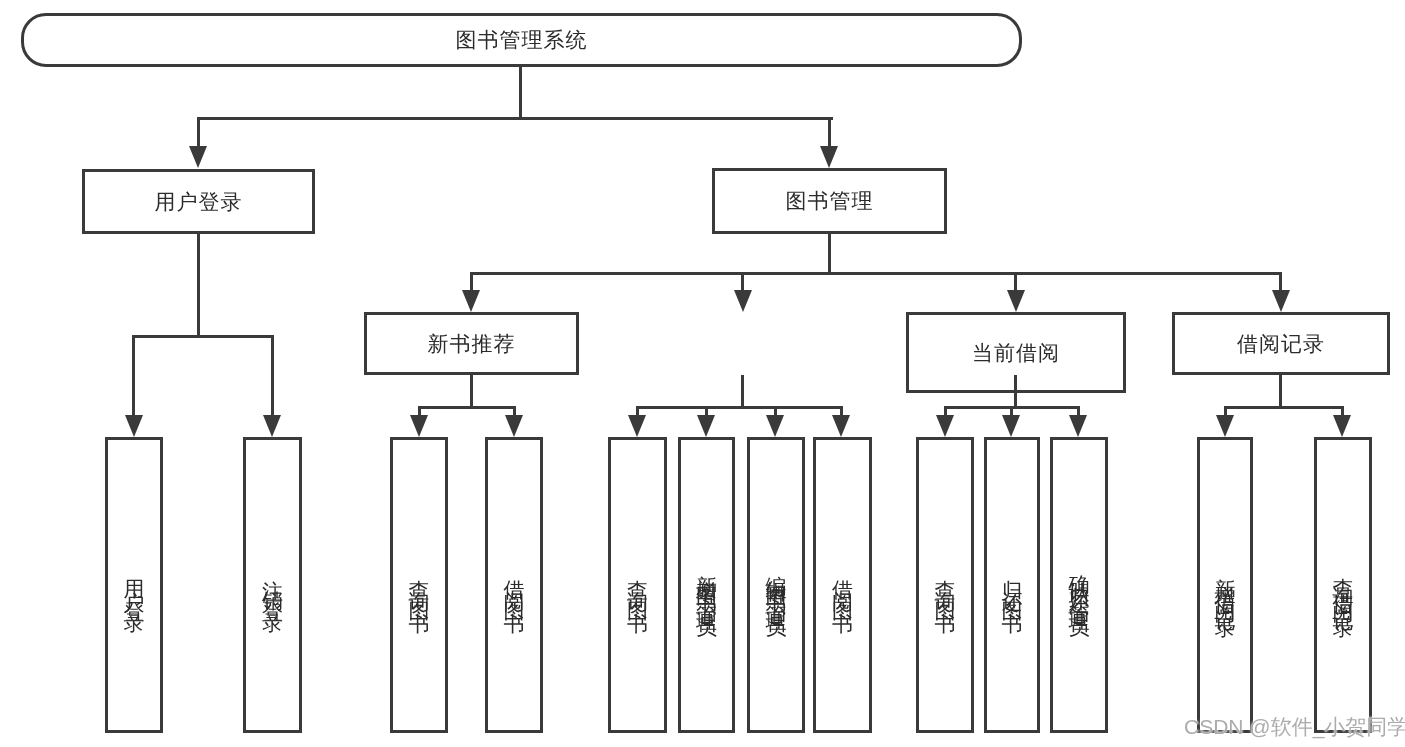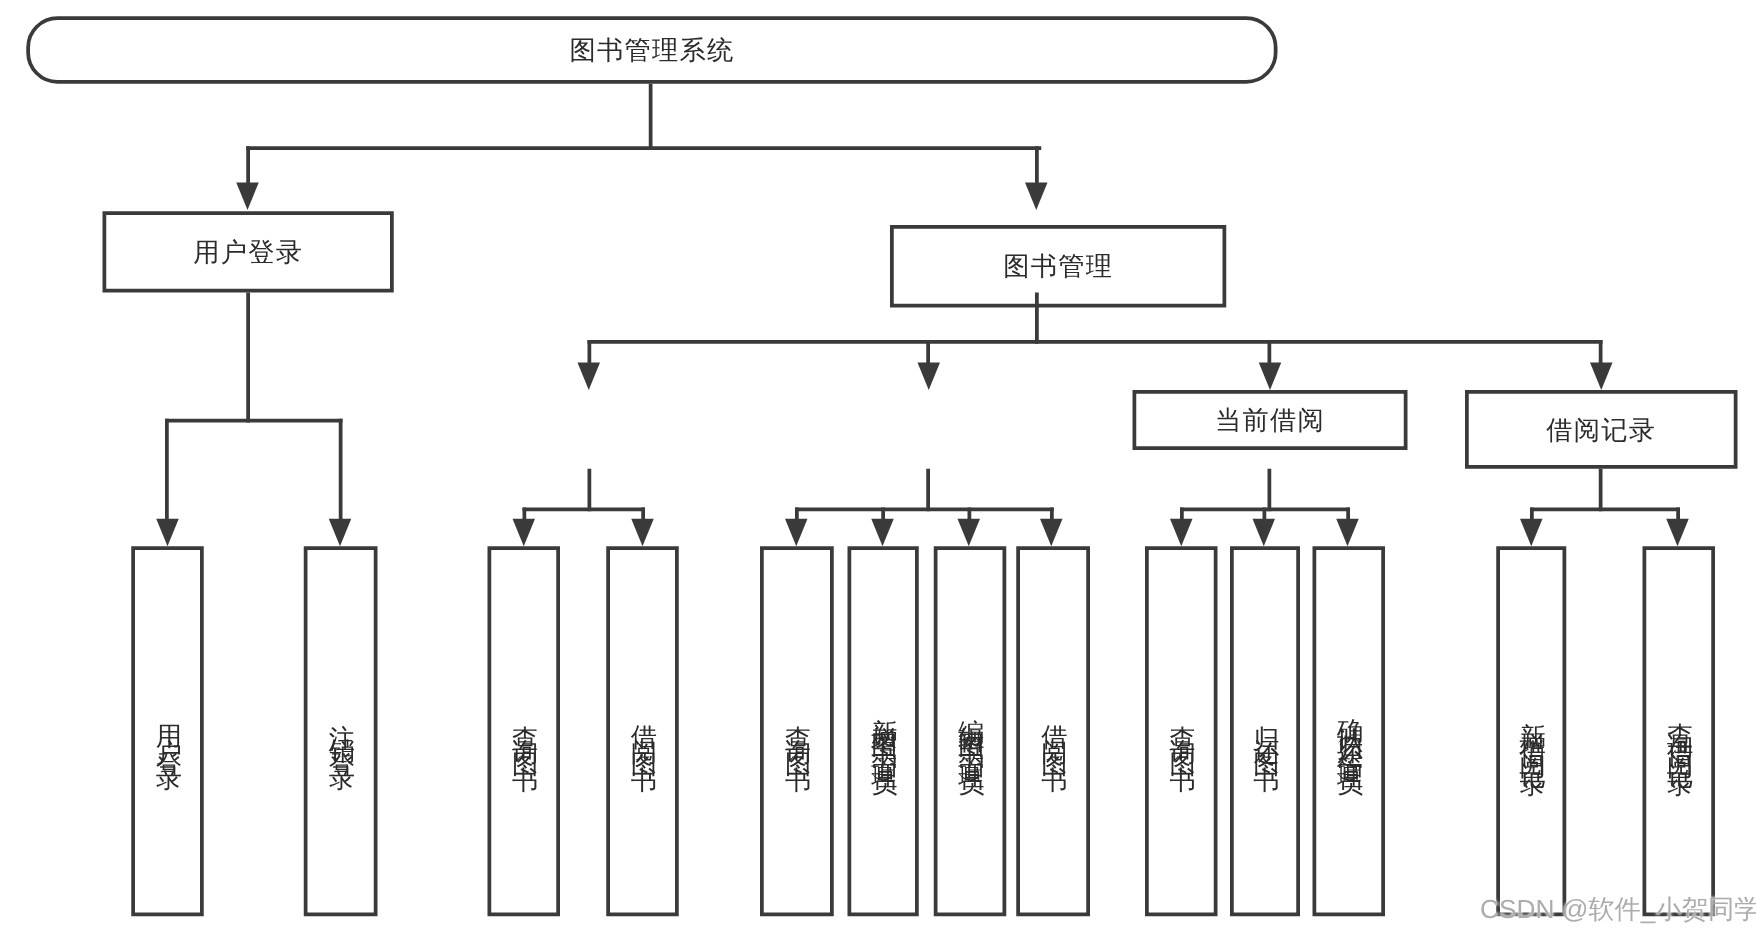--- a/index.html
+++ b/index.html
@@ -75,25 +75,28 @@
 
 <div class="canvas">
 
   <div class="box" style="left:21px; top:13px; width:1001px; height:54px;border-radius:25px;">
     <span class="hlabel">图书管理系统</span>
   </div>
 
   <div class="box" style="left:82px; top:169px; width:233px; height:65px;">
     <span class="hlabel">用户登录</span>
   </div>
-  <div class="box" style="left:712px; top:168px; width:269px; height:66px;margin-top:12px;">
+  <div class="box" style="left:712px; top:168px; width:235px; height:66px;">
     <span class="hlabel">图书管理</span>
   </div>
 
-  <div class="box" style="left:906px; top:312px; width:220px; height:48px;">
+  <div class="box" style="left:364px; top:312px; width:215px; height:63px;">
+    <span class="hlabel">新书推荐</span>
+  </div>
+  <div class="box" style="left:906px; top:312px; width:220px; height:81px;">
     <span class="hlabel">当前借阅</span>
   </div>
   <div class="box" style="left:1172px; top:312px; width:218px; height:63px;">
     <span class="hlabel">借阅记录</span>
   </div>
 
   <div class="box" style="left:105px; top:437px; width:58px; height:296px;">
     <span class="vlabel">用户登录</span>
   </div>
   <div class="box" style="left:243px; top:437px; width:59px; height:296px;">

